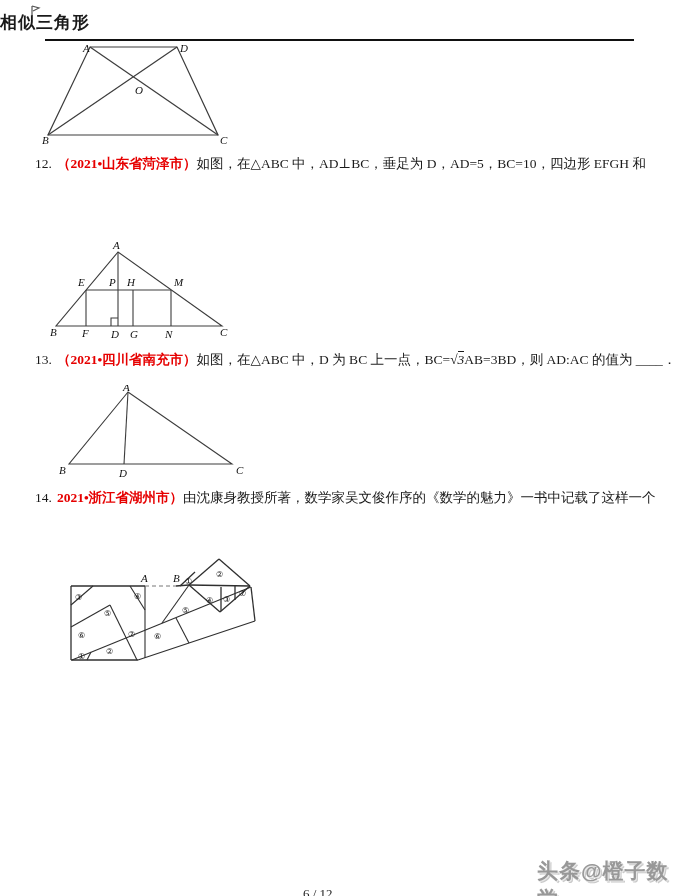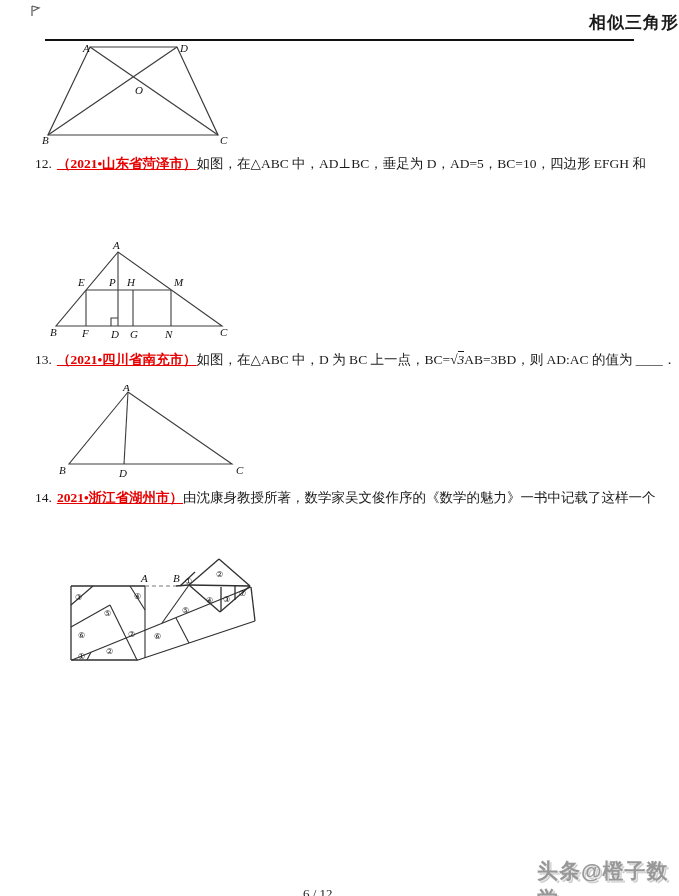--- a/index.html
+++ b/index.html
@@ -3,28 +3,28 @@
 <meta charset="utf-8">
 <style>
   html,body{margin:0;padding:0;}
   body{
     width:679px;height:896px;position:relative;background:#ffffff;
     overflow:hidden;font-family:"Liberation Serif","DejaVu Serif",serif;
     color:#1a1a1a;
   }
   .abs{position:absolute;}
   .title{
-    width:679px;text-align:right;top:11px;left:0;
+    width:679px;text-align:left;top:11px;left:0;
     font-size:17px;font-weight:bold;letter-spacing:1px;
   }
   .title-rule{top:39px;left:45px;width:589px;height:2px;background:#111;}
   .q-line{white-space:nowrap;font-size:13.5px;line-height:28px;}
   .q14 .q-line{line-height:22.5px;}
   .q-indent{padding-left:28px;}
-  .tag{color:#e60000;font-weight:bold;text-decoration:underline;}
+  .tag{color:#e60000;font-weight:bold;}
   .num{padding-right:5px;margin-top:24px;}
   .rad{font-style:normal;}
   .vinc{border-top:1.2px solid #1a1a1a;font-style:italic;}
   .blankline{letter-spacing:0;}
   svg text{font-family:"Liberation Serif","DejaVu Serif",serif;}
   .lbl{font-style:italic;font-size:11px;fill:#111;}
   .circ{font-style:normal;font-size:8px;fill:#111;}
   .pager{top:886px;left:303px;font-size:13px;color:#222;}
   .watermark{
     top:857px;left:537px;font-size:21px;font-weight:bold;letter-spacing:1px;

